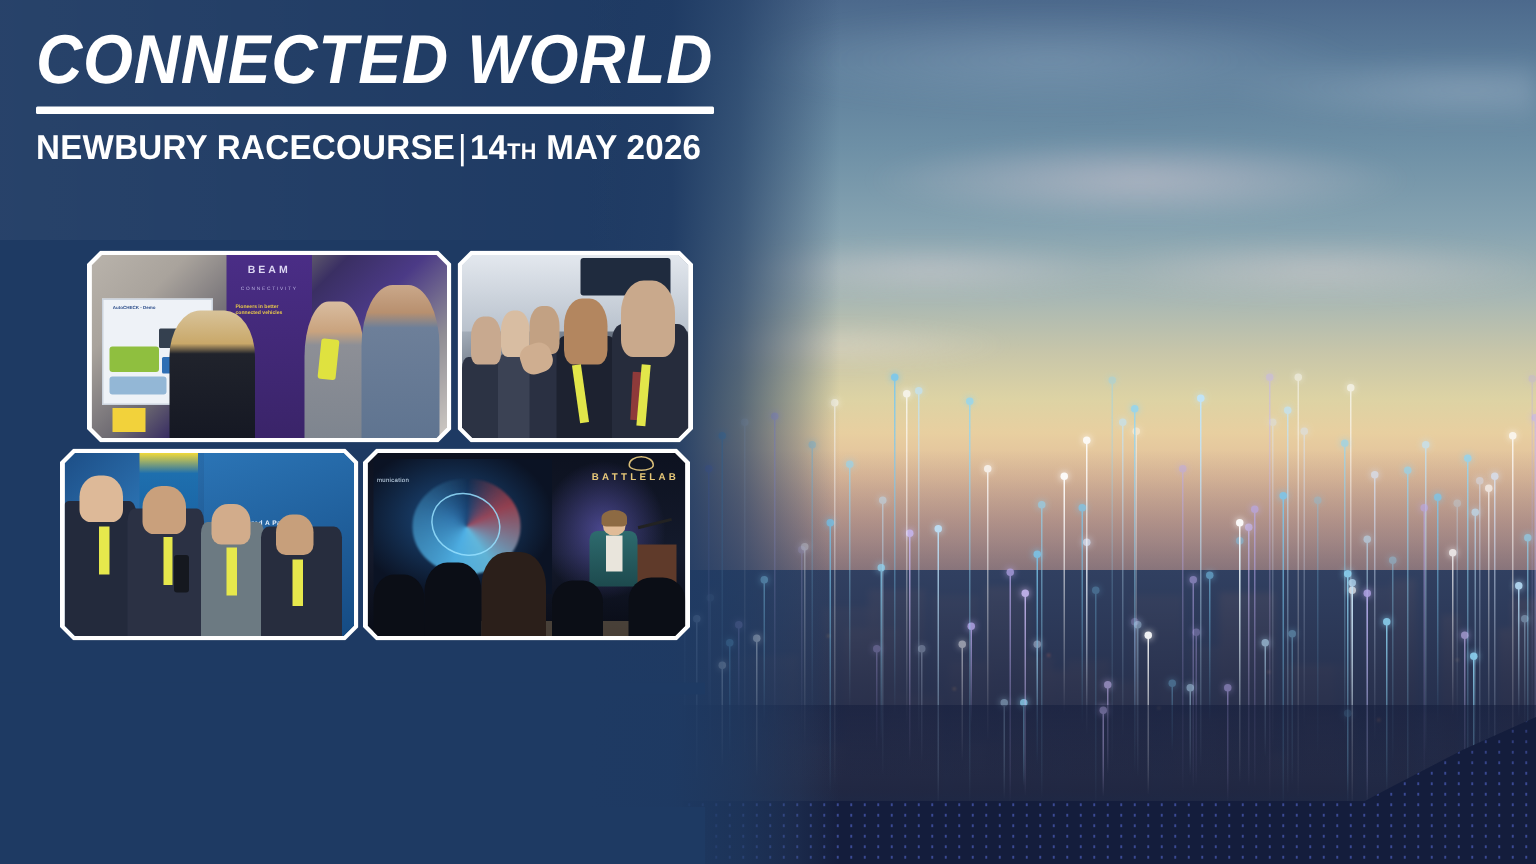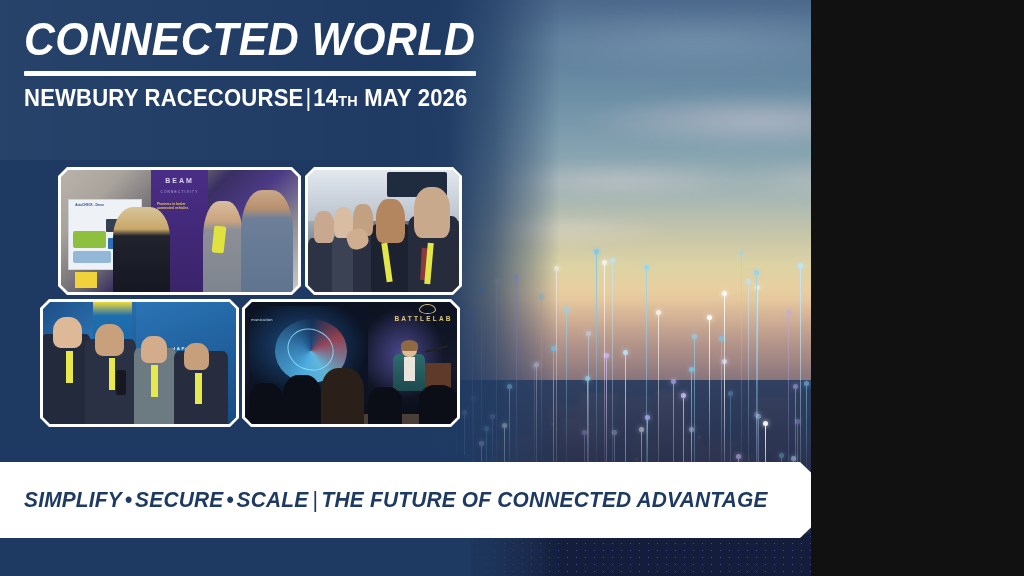--- a/index.html
+++ b/index.html
@@ -1,21 +1,21 @@
 <!DOCTYPE html>
 <html><head>
 <meta charset="utf-8">
 <title>Connected World — Event Banner</title>
 <style>
   html,body{margin:0;padding:0;background:#111;}
   *{box-sizing:border-box;}
 
   #stage{
     position:relative;
-    width:811px;height:576px;
+    width:1024px;height:576px;
     overflow:hidden;
     font-family:"Liberation Sans", sans-serif;
     background:#1e3a63;
     user-select:none;
   }
 
   
   .bg{position:absolute;inset:0;}
 
   .sky{
@@ -521,20 +521,15 @@
         <div class="a a3"></div>
         <div class="a a4"></div>
         <div class="a a5"></div>
       </div>
     </div>
   </div>
 
   <div class="navy-top-strip"></div>
   <div class="navy-bottom-strip"></div>
 
-  <div class="tagline-bar">
-    <div class="tagline">
-      <span>SIMPLIFY</span><span class="dot">•</span><span>SECURE</span><span class="dot">•</span><span>SCALE</span><span class="pipe">|</span><span>THE FUTURE OF CONNECTED ADVANTAGE</span>
-    </div>
-  </div>
 
 
 </div>
 
 </body></html>

